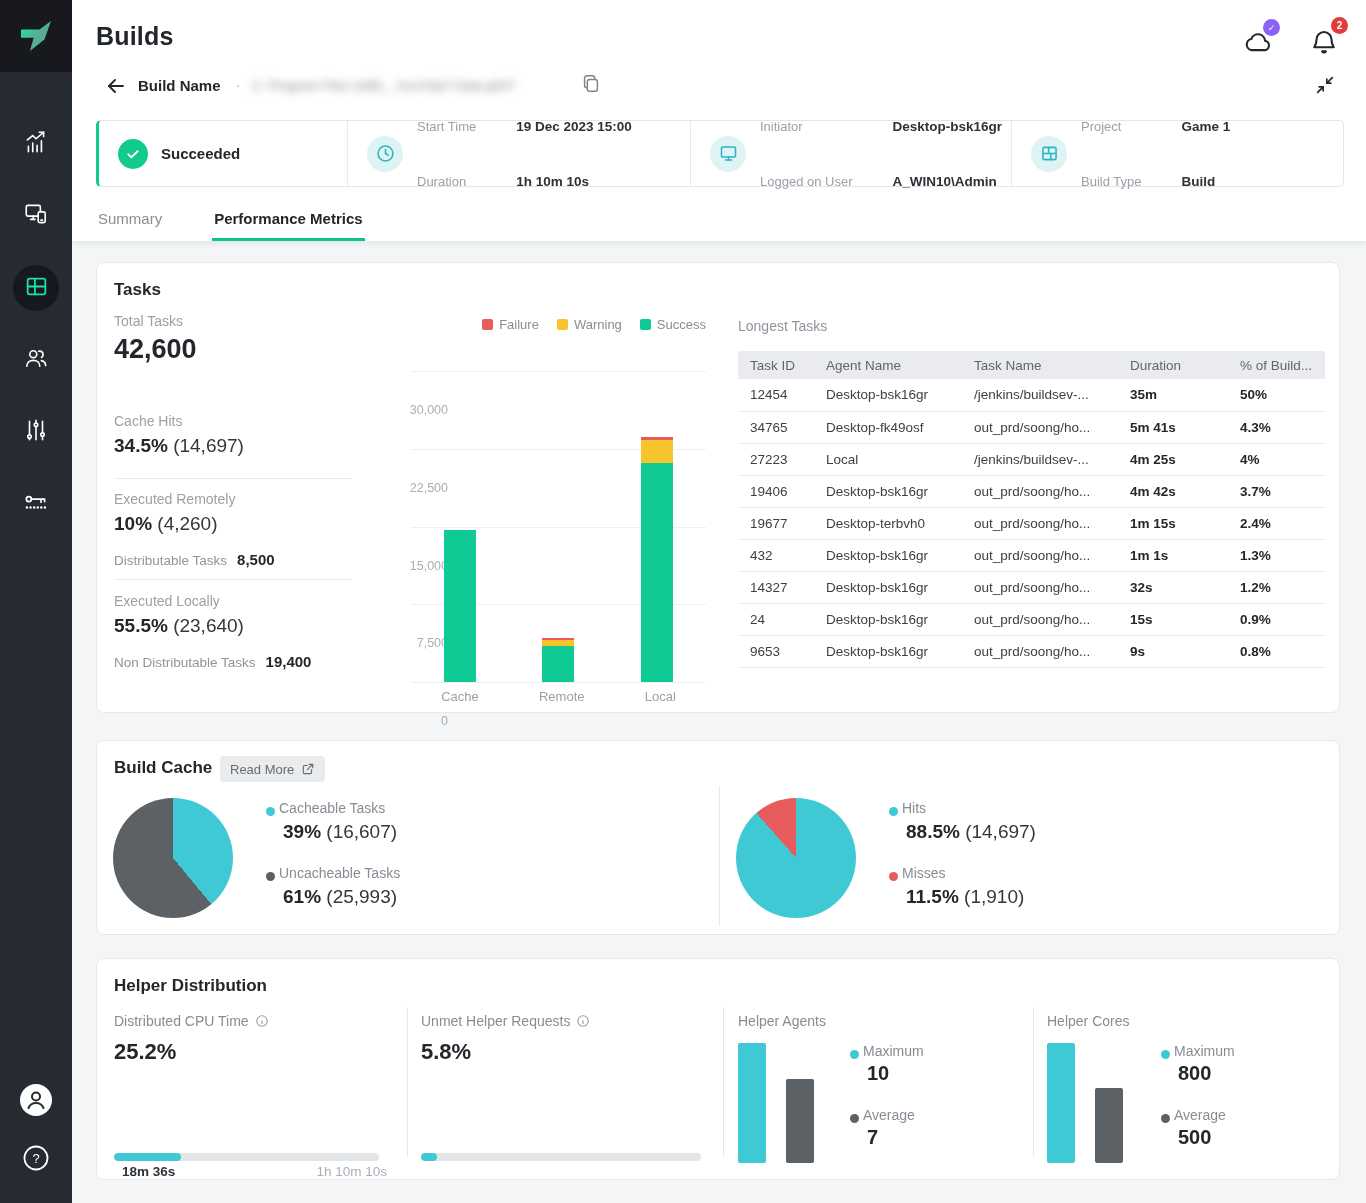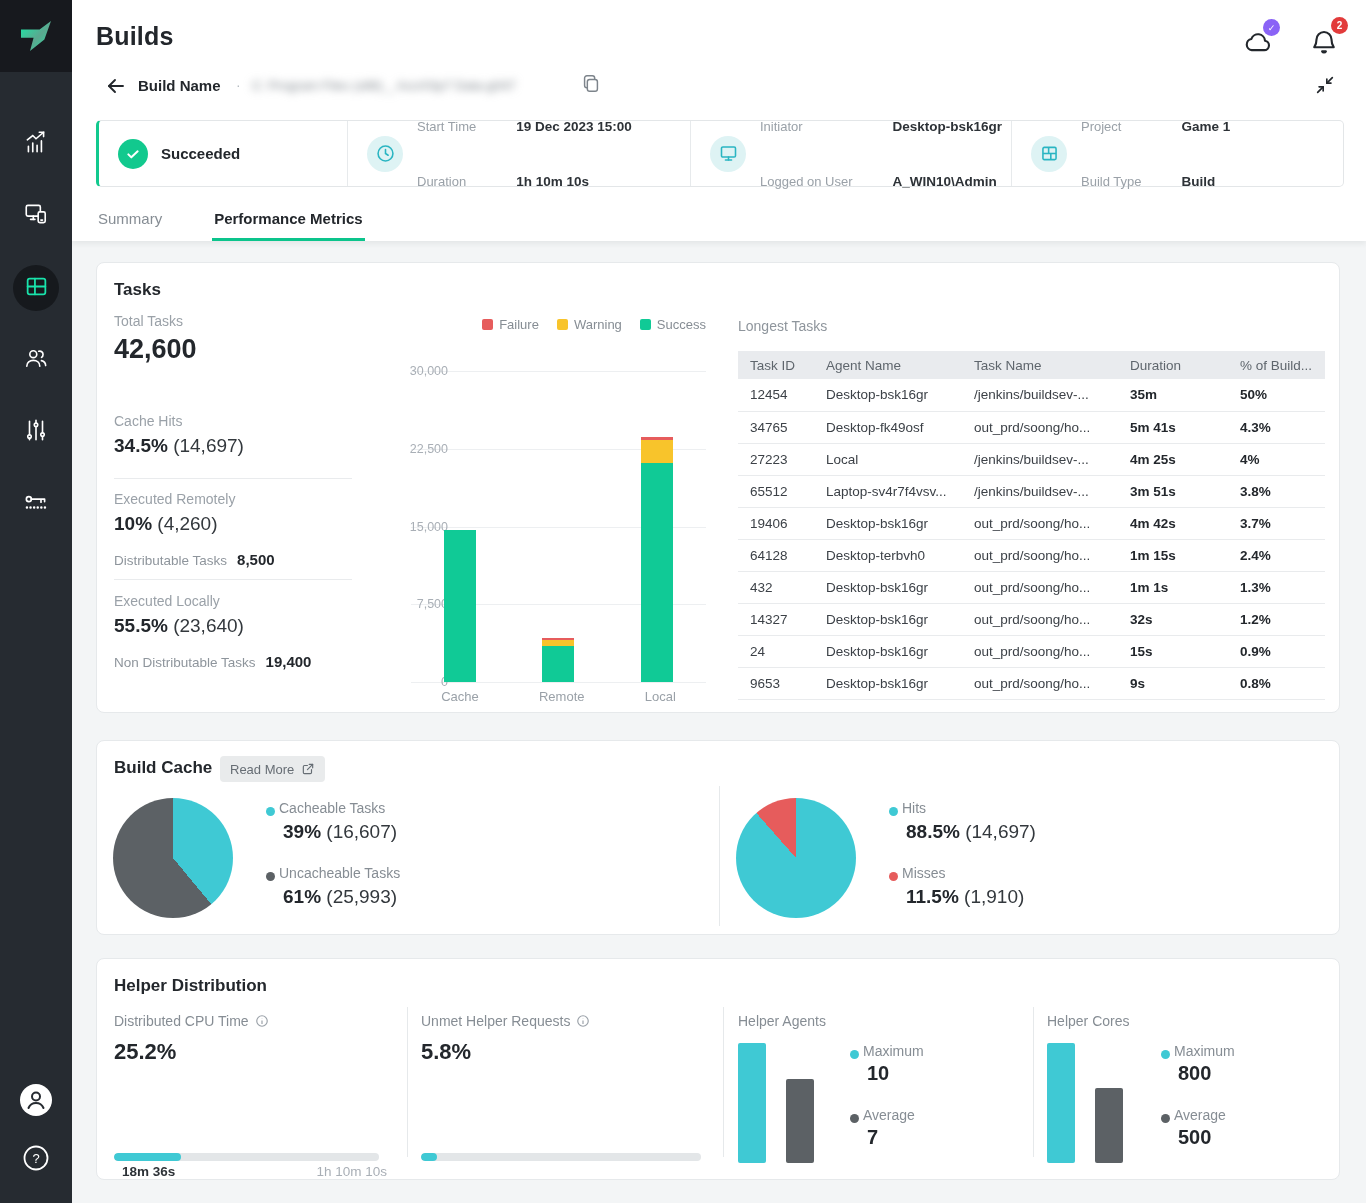--- a/index.html
+++ b/index.html
@@ -66,21 +66,21 @@
   .stat-sub b { font-size:15px; color:#23272c; font-weight:600; margin-left:10px; }
   .stat-div { position:absolute; left:17px; width:238px; border-top:1px solid #e9ebed; }
 
   
   .chart-wrap { position:absolute; left:269px; top:48px; width:345px; height:390px; }
   .legend { position:absolute; right:5px; top:6px; display:flex; gap:18px; }
   .legend-item { display:flex; align-items:center; gap:6px; font-size:13px; color:#868d94; }
   .legend-swatch { width:11px; height:11px; border-radius:2px; }
   .plot { position:absolute; left:45px; top:60px; width:295px; height:311px; }
   .gridline { position:absolute; left:0; width:100%; border-top:1px solid #edeff1; }
-  .ytick { position:absolute; right:258px; transform:translateY(-50%); font-size:12.5px; color:#a9afb6; white-space:nowrap; }
+  .ytick { position:absolute; right:258px; transform:translateY(-50%); font-size:12.5px; color:#a9afb6; white-space:nowrap;margin-top:39px; }
   .bars { position:absolute; left:0; bottom:0; width:100%; height:100%; display:flex; justify-content:space-around; align-items:flex-end; }
   .bar-col { width:32px; height:100%; display:flex; flex-direction:column-reverse; }
   .bar-seg { width:100%; }
   .xlabels { position:absolute; left:45px; top:378px; width:295px; display:flex; justify-content:space-around; }
   .xlabel { font-size:13px; color:#9aa1a8; }
 
   
   .longest-label { position:absolute; left:641px; top:55px; font-size:14px; color:#8e959c; }
   .lt-table { position:absolute; left:641px; top:88px; width:587px; border-collapse:collapse; font-size:13.5px; }
   .lt-table th { background:#e9ebee; color:#5f666d; font-weight:400; text-align:left; height:28px; padding:0 6px; white-space:nowrap; overflow:hidden; }
@@ -420,35 +420,28 @@
             <td class="bold">4.3%</td>
           </tr>
           <tr>
             <td>27223</td>
             <td>Local</td>
             <td>/jenkins/buildsev-...</td>
             <td class="bold">4m 25s</td>
             <td class="bold">4%</td>
           </tr>
           <tr>
-            <td>65512</td>
-            <td>Laptop-sv4r7f4vsv...</td>
-            <td>/jenkins/buildsev-...</td>
-            <td class="bold">3m 51s</td>
-            <td class="bold">3.8%</td>
-          </tr>
-          <tr>
             <td>19406</td>
             <td>Desktop-bsk16gr</td>
             <td>out_prd/soong/ho...</td>
             <td class="bold">4m 42s</td>
             <td class="bold">3.7%</td>
           </tr>
           <tr>
-            <td>64128</td>
+            <td>19677</td>
             <td>Desktop-terbvh0</td>
             <td>out_prd/soong/ho...</td>
             <td class="bold">1m 15s</td>
             <td class="bold">2.4%</td>
           </tr>
           <tr>
             <td>432</td>
             <td>Desktop-bsk16gr</td>
             <td>out_prd/soong/ho...</td>
             <td class="bold">1m 1s</td>

